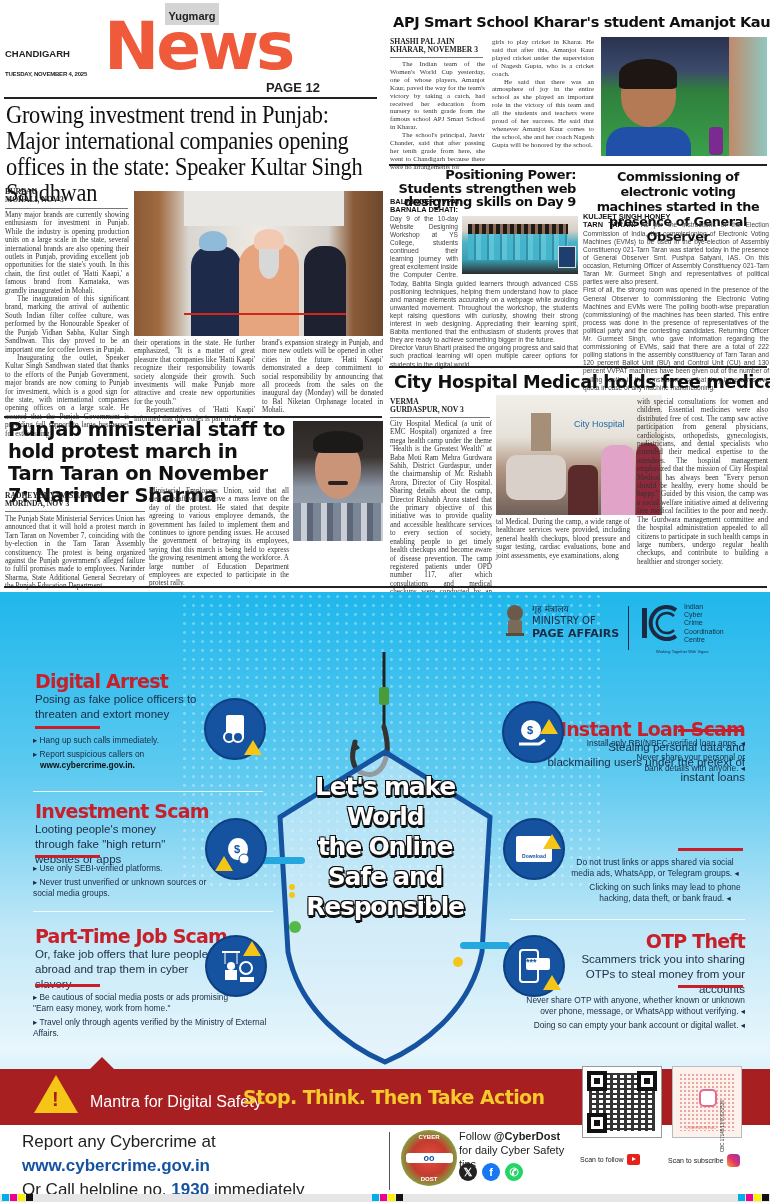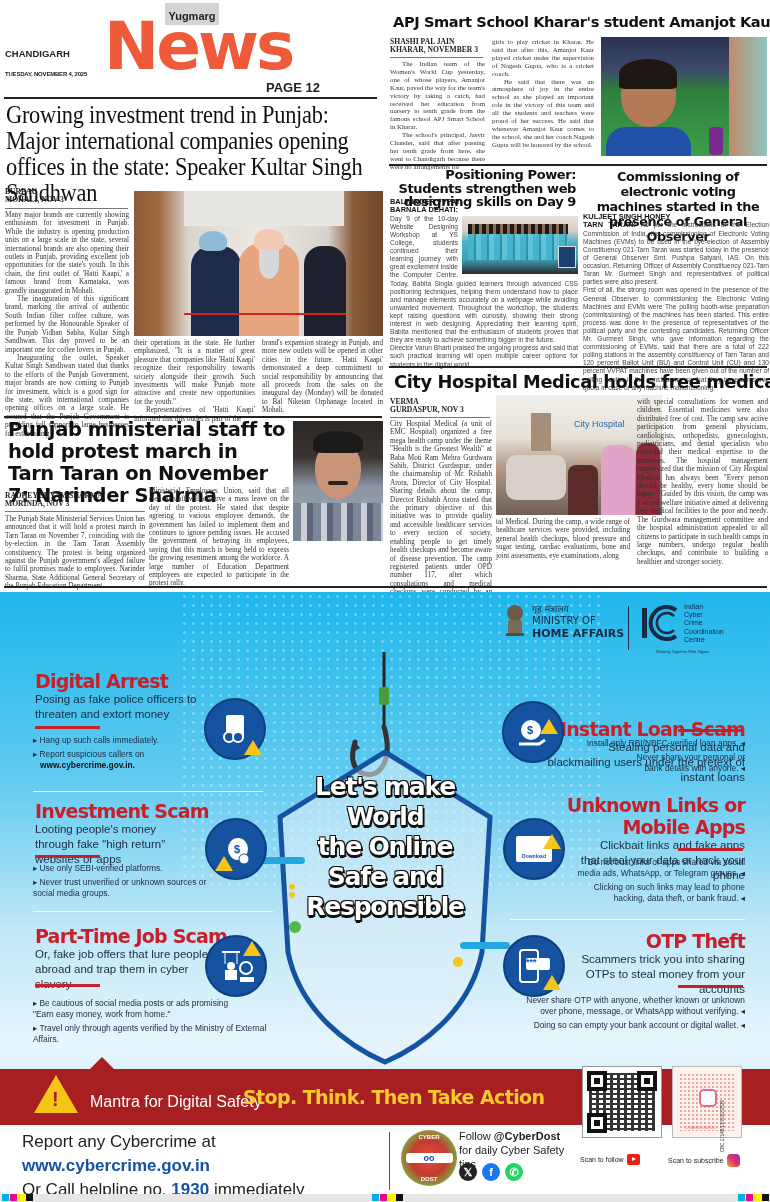--- a/index.html
+++ b/index.html
@@ -188,21 +188,21 @@
   <div class="abs" style="left:503px;top:12px;width:24px;height:34px;">
     <svg width="24" height="34" viewBox="0 0 24 34">
         <ellipse cx="12" cy="9" rx="8" ry="8" fill="#6b5a4a"></ellipse>
         <rect x="5" y="16" width="14" height="14" rx="2" fill="#7a6a58"></rect>
         <rect x="3" y="29" width="18" height="3" fill="#5a4a3a"></rect>
       </svg>
   </div>
   <div class="abs" style="left:532px;top:12px;font-family:'DejaVu Sans',sans-serif;color:#1b2a44;">
     <div style="font-size:9px;line-height:11px;">गृह मंत्रालय</div>
     <div style="font-size:10px;line-height:12px;">MINISTRY OF</div>
-    <div style="font-size:11px;line-height:13px;font-weight:bold;">HOME AFFAIRS</div>
+    <div style="font-size:11px;line-height:13px;font-weight:bold;">PAGE AFFAIRS</div>
   </div>
   <div class="abs" style="left:628px;top:14px;width:1px;height:44px;background:#1b2a44;"></div>
   <div class="abs" style="left:640px;top:12px;width:42px;height:38px;">
     <svg width="42" height="38" viewBox="0 0 42 38">
         <rect x="2" y="4" width="5" height="30" fill="#1b2a44"></rect>
         <path d="M36 6 A16 16 0 1 0 36 32" stroke="#1b2a44" stroke-width="4" fill="none"></path>
         <path d="M34 12 A10 10 0 1 0 34 26" stroke="#1b2a44" stroke-width="2.5" fill="none"></path>
       </svg>
   </div>
   <div class="abs" style="left:684px;top:11px;font-family:'Liberation Sans',sans-serif;font-size:7px;line-height:8.2px;color:#1b2a44;">
@@ -284,44 +284,40 @@
   <div class="icon-circle" style="left:205px;top:226px;">
     <svg width="36" height="36" viewBox="0 0 36 36">
         <ellipse cx="20" cy="18" rx="10" ry="11" fill="#fff"></ellipse>
         <text x="16" y="22" font-size="11" fill="#1552a0" font-family="Liberation Sans" font-weight="bold">$</text>
         <circle cx="26" cy="28" r="5" fill="#fff" stroke="#1552a0"></circle>
       </svg>
     <div class="warn" style="left:8px;top:36px;"></div>
   </div>
   <div class="ad-sep" style="left:33px;top:319px;width:240px;"></div>
 
-  <div class="abs" style="left:520px;top:202px;width:225px;text-align:right;">
-    <div class="ad-title">Unknown Links or Mobile Apps</div>
-    <div class="ad-sub" style="padding-left:60px;">Clickbait links and fake apps that steal your data or hack your phone</div>
-  </div>
   <div class="red-bar" style="left:678px;top:256px;"></div>
-  <div class="abs ad-bullet" style="left:545px;top:265px;width:200px;text-align:right;">
+  <div class="abs ad-bullet" style="left:545px;top:265px;width:200px;text-align:center;">
     <div style="padding-left:20px;"><span>Do not trust links or apps shared via social media ads, WhatsApp, or Telegram groups.</span> ◂</div>
     <div style="margin-top:3px;padding-left:40px;"><span>Clicking on such links may lead to phone hacking, data theft, or bank fraud.</span> ◂</div>
   </div>
   <div class="icon-circle" style="left:503px;top:226px;">
     <div style="width:36px;height:26px;background:#fff;border-radius:2px;display:flex;align-items:flex-end;justify-content:center;">
       <span style="font-family:'Liberation Sans',sans-serif;font-size:5px;font-weight:bold;color:#1552a0;margin-bottom:3px;">Download</span>
     </div>
     <div class="warn" style="left:38px;top:14px;"></div>
   </div>
   <div class="ad-sep" style="left:510px;top:327px;width:235px;"></div>
 
   <div class="abs" style="left:35px;top:333px;width:200px;">
     <div class="ad-title">Part-Time Job Scam</div>
     <div class="ad-sub" style="width:175px;">Or, fake job offers that lure people abroad and trap them in cyber slavery</div>
   </div>
   <div class="red-bar" style="left:35px;top:392px;"></div>
   <div class="abs ad-bullet" style="left:33px;top:400px;width:260px;">
-    <div style="width:200px;margin-top:6px;">▸ <span>Be cautious of social media posts or ads promising "Earn easy money, work from home."</span></div>
+    <div style="width:200px;">▸ <span>Be cautious of social media posts or ads promising "Earn easy money, work from home."</span></div>
     <div style="margin-top:3px;">▸ <span>Travel only through agents verified by the Ministry of External Affairs.</span></div>
   </div>
   <div class="icon-circle" style="left:205px;top:343px;">
     <svg width="40" height="36" viewBox="0 0 40 36">
         <path d="M6 4 L24 4" stroke="#fff" stroke-width="2"></path>
         <path d="M9 4 L9 16 M21 4 L21 16" stroke="#fff" stroke-width="1"></path>
         <circle cx="15" cy="18" r="4" fill="#fff"></circle>
         <rect x="9" y="22" width="12" height="10" fill="#fff"></rect>
         <circle cx="30" cy="20" r="6" stroke="#fff" stroke-width="2" fill="none"></circle>
         <rect x="24" y="29" width="14" height="5" fill="#fff"></rect>

